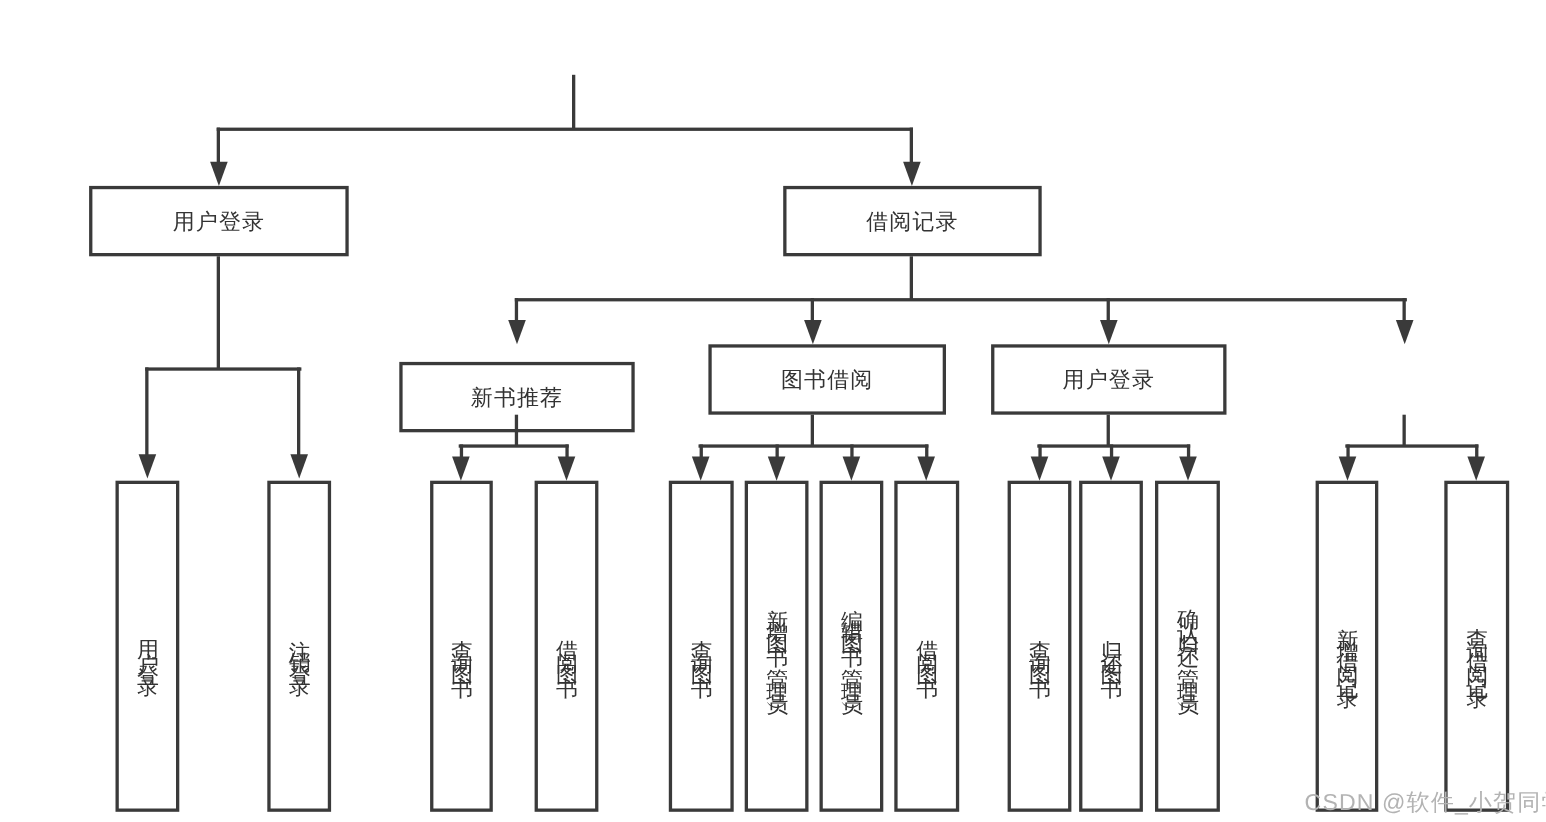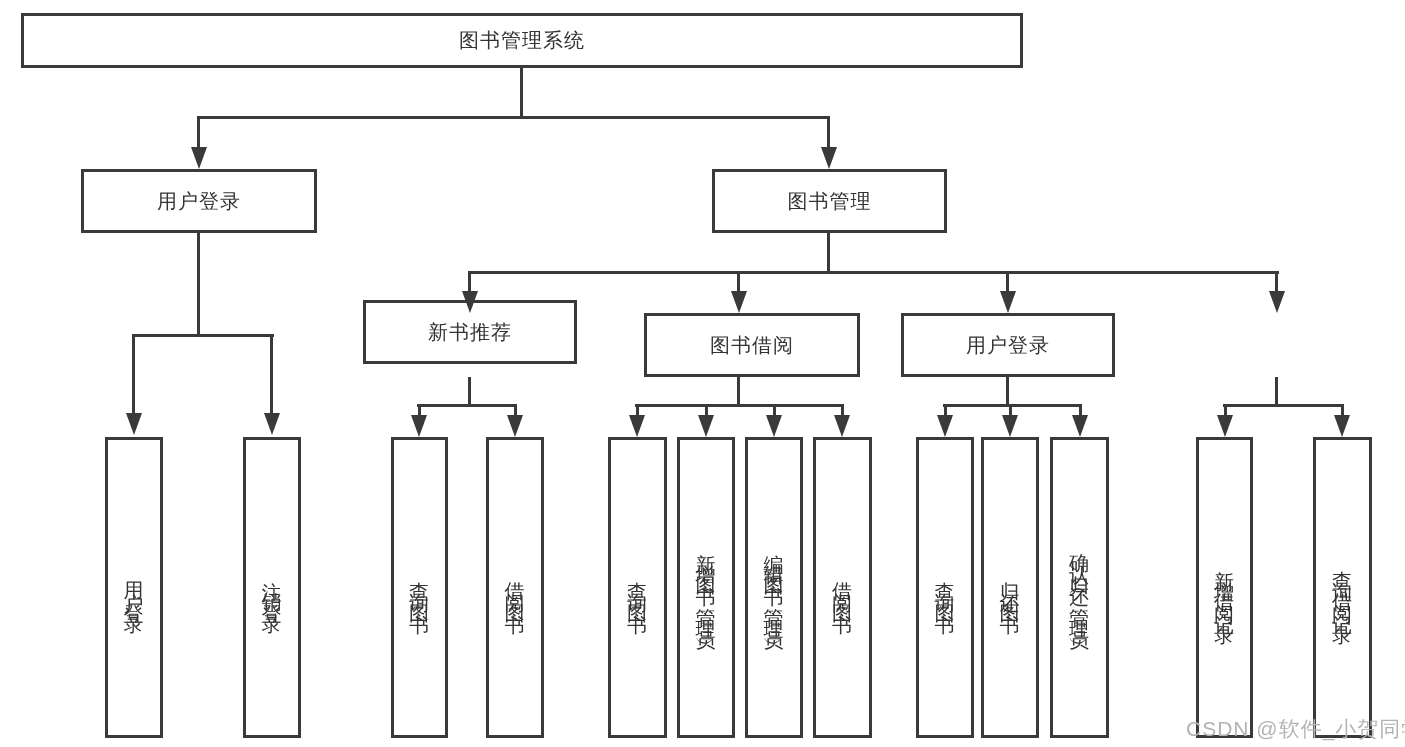--- a/index.html
+++ b/index.html
@@ -33,32 +33,29 @@
     position:absolute;left:1186px;top:715px;
     color:#b3b3b3;font-size:21px;letter-spacing:1px;
     white-space:nowrap;z-index:5;
   }
 </style>
 </head>
 <body>
 
 <div id="canvas">
 
-  <div class="box h" style="left:21px;top:13px;width:1002px;height:55px">
-    <span class="lbl">图书管理系统</span>
-  </div>
 
   <div class="box h" style="left:81px;top:169px;width:236px;height:64px">
     <span class="lbl">用户登录</span>
   </div>
   <div class="box h" style="left:712px;top:169px;width:235px;height:64px">
-    <span class="lbl">图书管理</span>
+    <span class="lbl">借阅记录</span>
   </div>
 
-  <div class="box h" style="left:363px;top:300px;width:214px;height:64px">
+  <div class="box h" style="left:363px;top:329px;width:214px;height:64px">
     <span class="lbl">新书推荐</span>
   </div>
   <div class="box h" style="left:644px;top:313px;width:216px;height:64px">
     <span class="lbl">图书借阅</span>
   </div>
   <div class="box h" style="left:901px;top:313px;width:214px;height:64px">
     <span class="lbl">用户登录</span>
   </div>
 
   <div class="box v" style="left:105px;top:437px;width:58px;height:301px">

